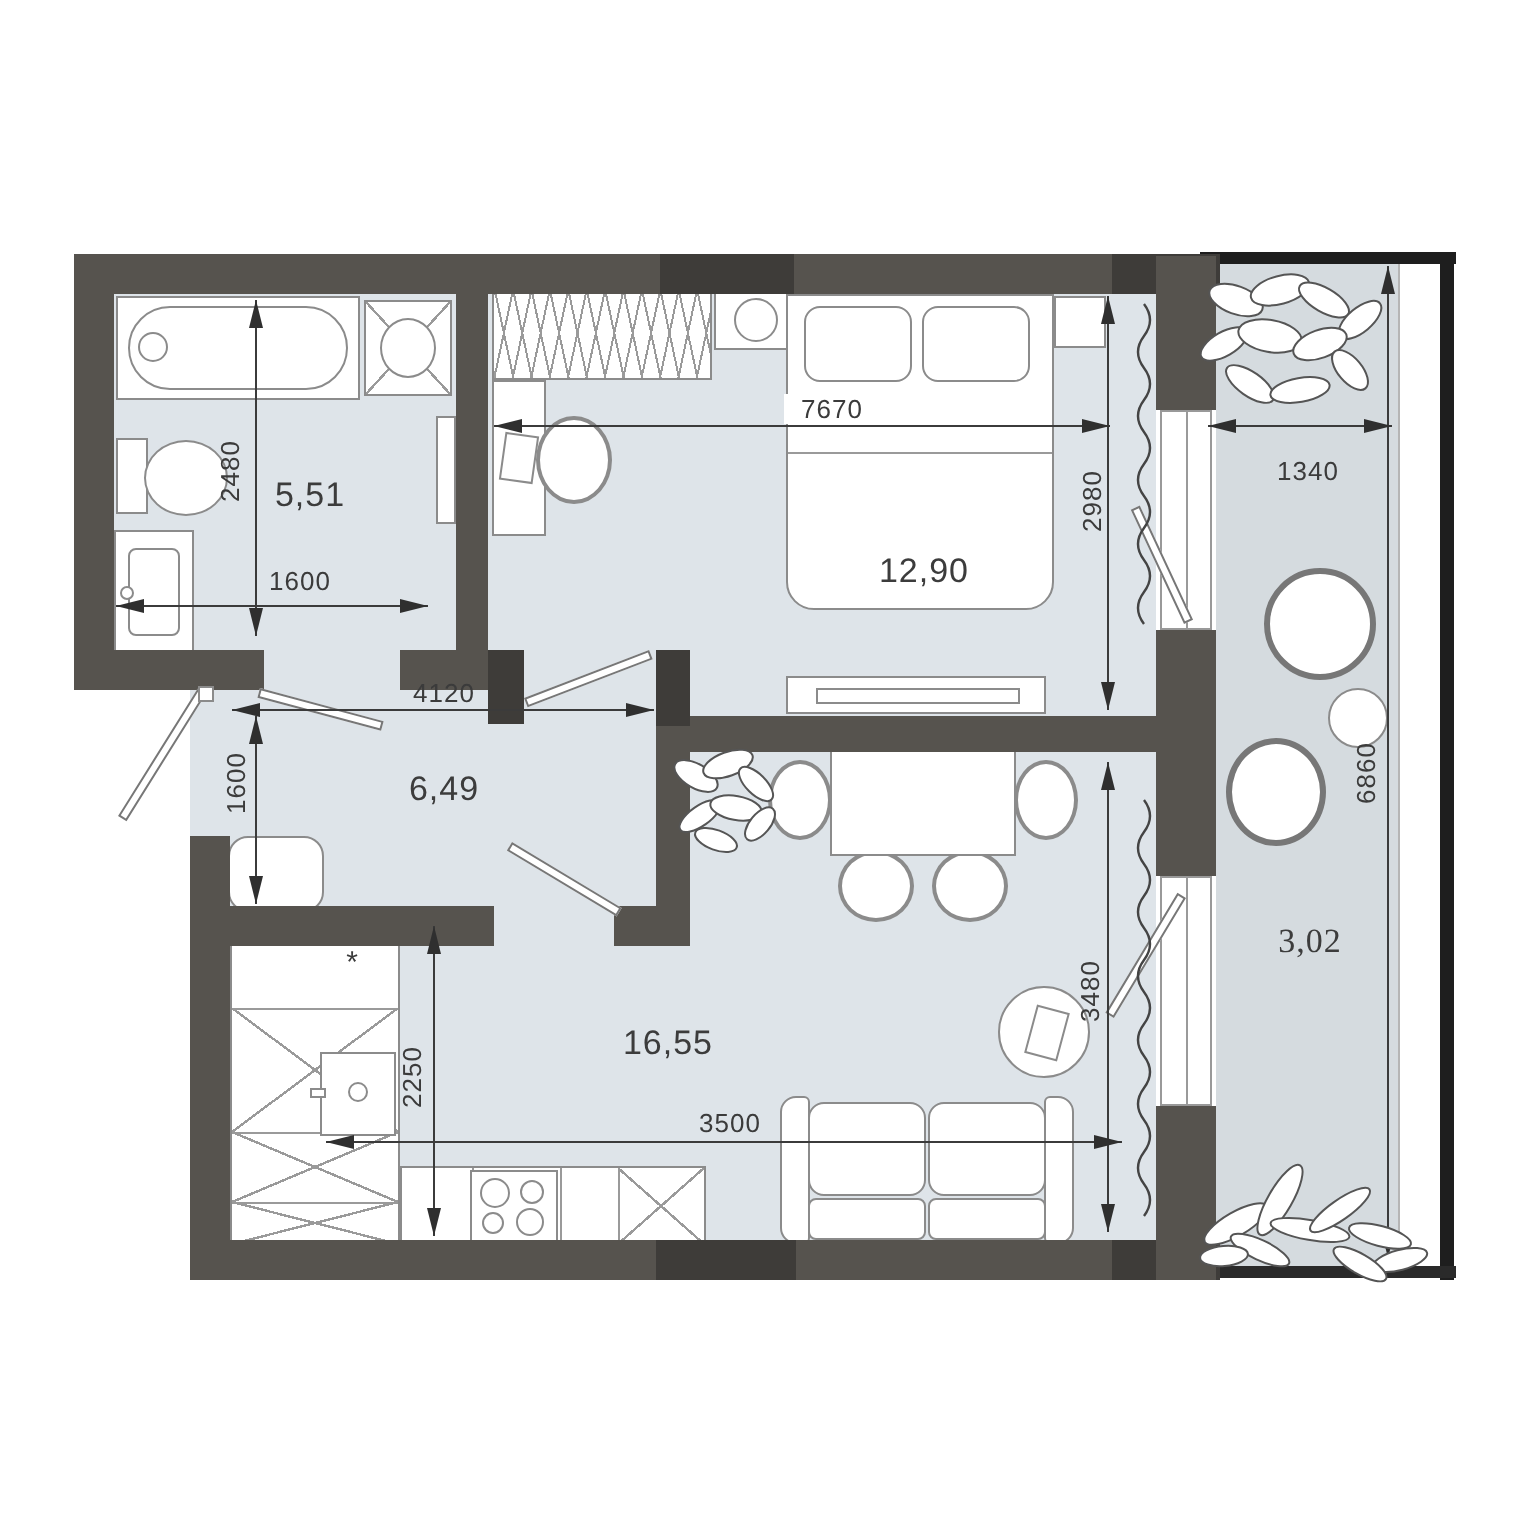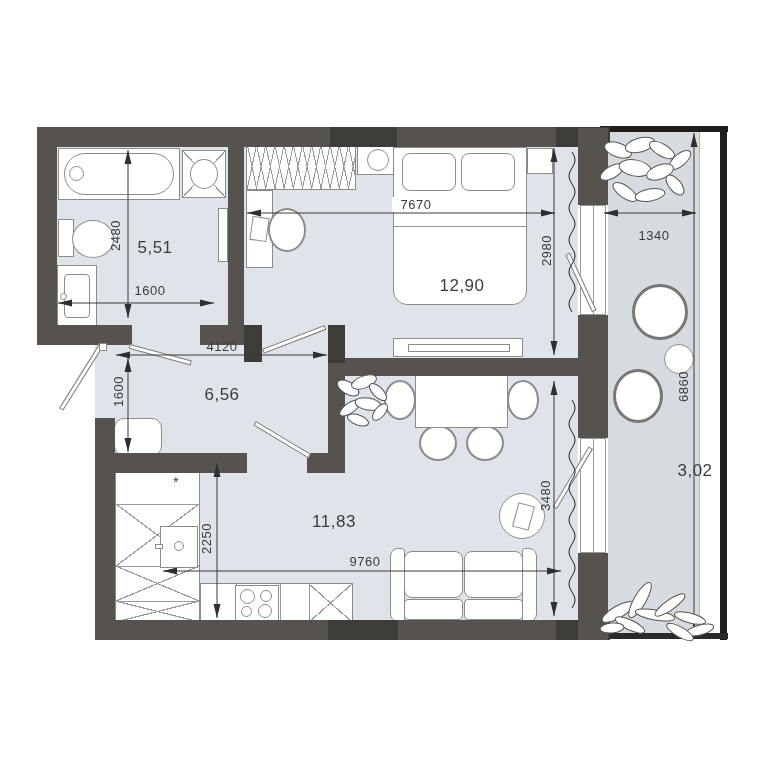--- a/index.html
+++ b/index.html
@@ -210,25 +210,25 @@
     </g>
   </svg>
 
   <div class="dim v" style="left:91px;top:228px;">2480</div>
   <div class="dim" style="left:126px;top:283px;">1600</div>
   <div class="dim bgw" style="left:392px;top:197px;">7670</div>
   <div class="dim v" style="left:522px;top:243px;">2980</div>
   <div class="dim" style="left:198px;top:339px;">4120</div>
   <div class="dim v" style="left:94px;top:384px;">1600</div>
   <div class="dim v" style="left:182px;top:531px;">2250</div>
-  <div class="dim" style="left:341px;top:554px;">9760</div>
+  <div class="dim" style="left:341px;top:554px;">3500</div>
   <div class="dim v" style="left:521px;top:488px;">3480</div>
   <div class="dim" style="left:630px;top:196px;margin-top:32px;">1340</div>
   <div class="dim v" style="left:659px;top:379px;">6860</div>
 
   <div class="area" style="left:120px;top:238px;">5,51</div>
   <div class="area" style="left:427px;top:248px;margin-top:28px;">12,90</div>
-  <div class="area" style="left:187px;top:385px;">6,56</div>
-  <div class="area" style="left:299px;top:512px;">11,83</div>
-  <div class="area" style="left:660px;top:461px;">3,02</div>
+  <div class="area" style="left:187px;top:385px;">6,49</div>
+  <div class="area" style="left:299px;top:512px;">16,55</div>
+  <div class="area" style="left:620px;top:461px;font-family:Liberation Serif, serif;">3,02</div>
   <div class="abs" style="left:168px;top:473px;width:16px;text-align:center;font-size:15px;color:#3c3c3c;">*</div>
 
 </div>
 
 </body></html>

